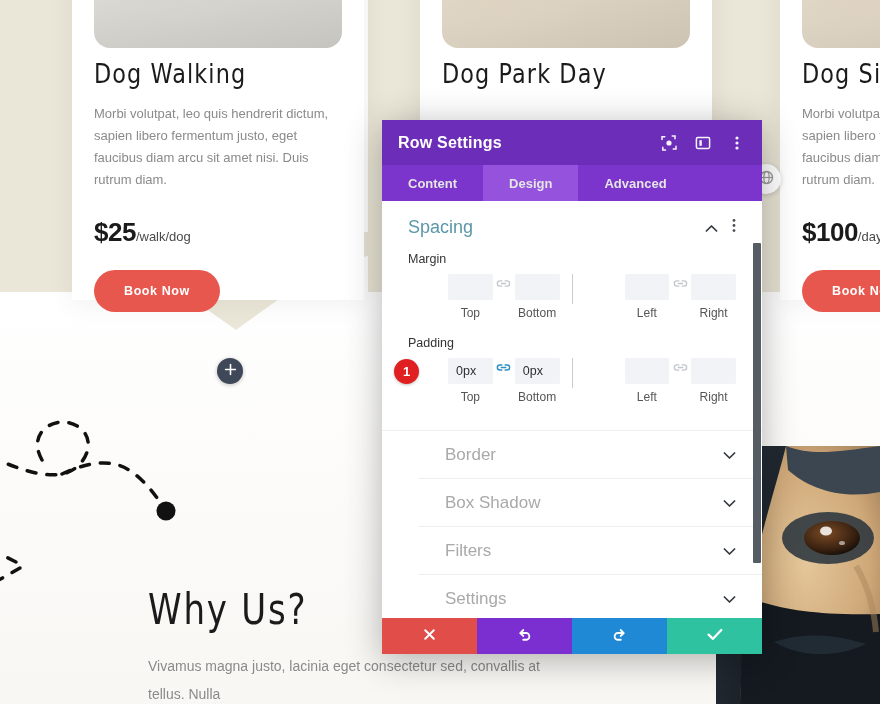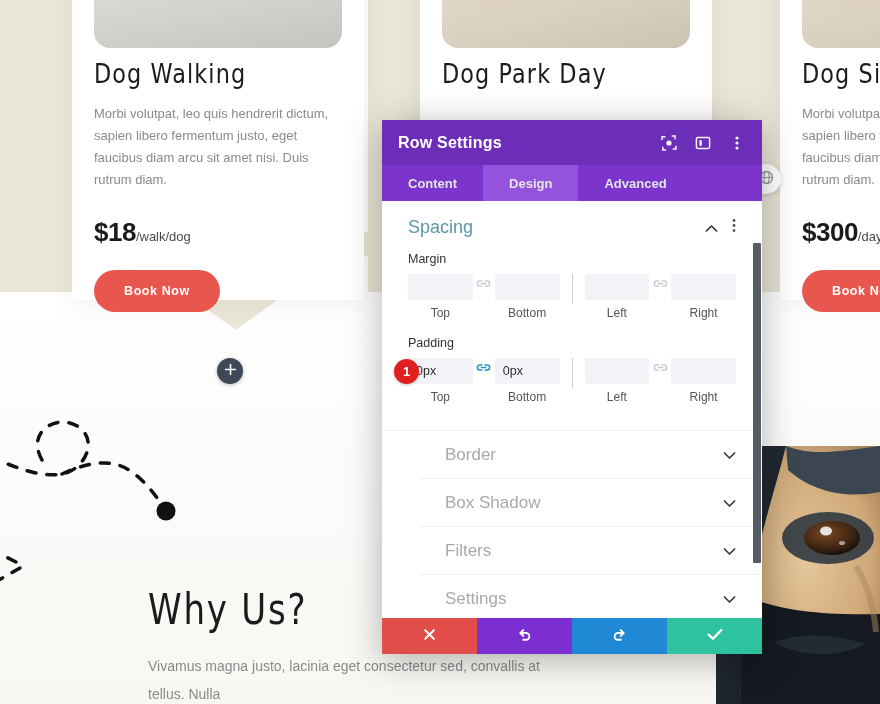--- a/index.html
+++ b/index.html
@@ -274,21 +274,21 @@
     color: #333333;
     margin-bottom: 8px;
   }
 
   .spacing-row {
     display: flex;
     align-items: flex-start;
     margin-bottom: 16px;
     position: relative;
   }
-  .spacing-group { display: flex; align-items: flex-start; flex: 1; }
+  .spacing-group { display: flex; align-items: flex-start; flex: 1; margin-left: 40px; }
   .spacing-divider {
     width: 1px;
     height: 30px;
     background: #cccccc;
     margin: 0 12px;
     flex: 0 0 auto;
   }
   .spacing-field { flex: 1; display: flex; flex-direction: column; align-items: center; }
   .spacing-input {
     width: 100%;
@@ -402,21 +402,21 @@
       <div class="photo-ground pavement">
         
         
         
       </div>
     </div>
     <div class="card-body">
       <div class="card-title">Dog Walking</div>
       <div class="card-desc">Morbi volutpat, leo quis hendrerit dictum, sapien libero fermentum justo, eget faucibus diam arcu sit amet nisi. Duis rutrum diam.</div>
       <div class="card-price">
-        <span class="amount">$18</span><span class="unit">/walk/dog</span>
+        <span class="amount">$25</span><span class="unit">/walk/dog</span>
       </div>
       <button class="btn-book">Book Now</button>
     </div>
   </div>
 
   <div class="card card-mid">
     <div class="card-photo">
       <div class="photo-ground">
         
         
@@ -430,21 +430,21 @@
   </div>
 
   <div class="card card-right">
     <div class="card-photo">
       <div class="photo-ground"></div>
     </div>
     <div class="card-body">
       <div class="card-title">Dog Sitting</div>
       <div class="card-desc">Morbi volutpat, leo quis hendrerit dictum, sapien libero fermentum justo, eget faucibus diam arcu sit amet nisi. Duis rutrum diam.</div>
       <div class="card-price">
-        <span class="amount">$300</span><span class="unit">/day/dog</span>
+        <span class="amount">$100</span><span class="unit">/day/dog</span>
       </div>
       <button class="btn-book">Book Now</button>
     </div>
   </div>
 
   <button class="add-row-btn">
     <span>
       <svg width="13" height="13" viewBox="0 0 13 13">
         <path d="M6.5 1.6v9.8M1.6 6.5h9.8" stroke="#ffffff" stroke-width="1.6" stroke-linecap="round"></path>
       </svg>

